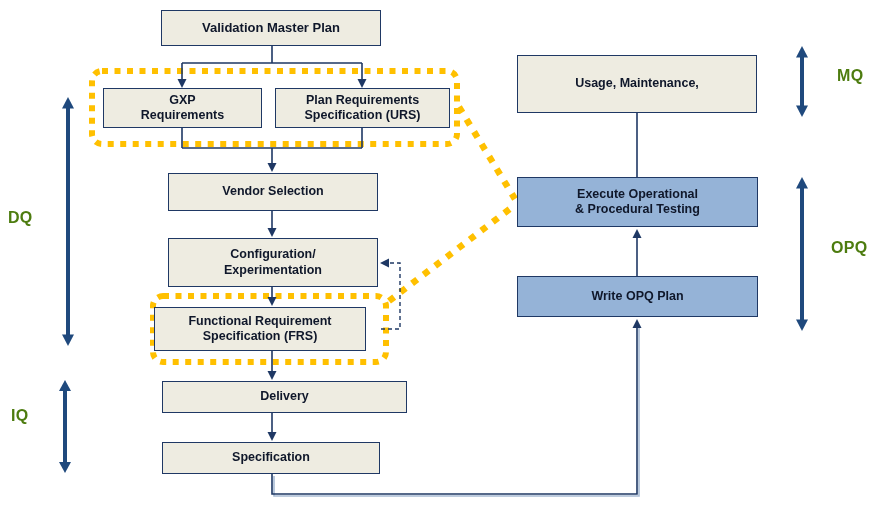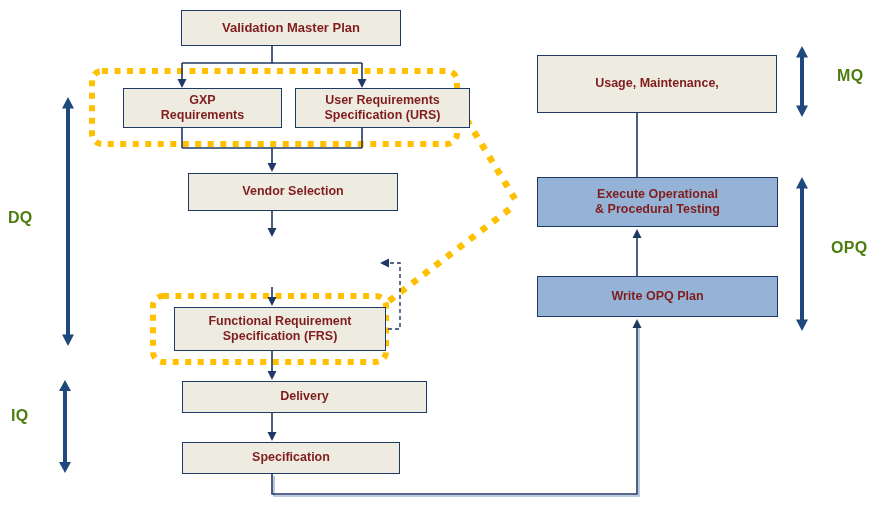--- a/index.html
+++ b/index.html
@@ -2,21 +2,21 @@
 <html><head>
 <meta charset="utf-8">
 <style>
   html,body{margin:0;padding:0;background:#ffffff;}
   body{font-family:"Liberation Sans","DejaVu Sans",sans-serif;}
   .canvas{position:relative;width:881px;height:525px;background:#ffffff;overflow:hidden;}
   .canvas svg{position:absolute;left:0;top:0;z-index:1;}
   .node{
     position:absolute;z-index:2;box-sizing:border-box;
     display:flex;flex-direction:column;align-items:center;justify-content:center;
-    text-align:center;font-weight:bold;color:#7f1d1d;font-size:12.5px;line-height:1.22;margin-left:20px;
+    text-align:center;font-weight:bold;color:#0f172a;font-size:12.5px;line-height:1.22;
   }
   .cream{background:#EEECE1;border:1.6px solid #1F3864;}
   .blue{background:#95B3D7;border:1.4px solid #1F3864;}
   .phase-label{
     position:absolute;z-index:2;font-weight:bold;color:#4d7c0f;
     font-size:16px;letter-spacing:0.3px;
   }
   .ln{stroke:#1F3864;stroke-width:1.6;fill:none;}
   .lnshadow{stroke:#A9BCD4;stroke-width:1.6;fill:none;}
   .dashed{stroke:#1F3864;stroke-width:1.4;fill:none;stroke-dasharray:4 3;}
@@ -91,28 +91,32 @@
   <div class="node cream" style="left:161px;top:10px;width:220px;height:36px;font-size:13px">
     <span>Validation Master Plan</span>
   </div>
 
   <div class="node cream" style="left:103px;top:88px;width:159px;height:40px">
     <span>GXP</span>
     <span>Requirements</span>
   </div>
 
   <div class="node cream" style="left:275px;top:88px;width:175px;height:40px">
-    <span>User Requirements</span>
+    <span>Plan Requirements</span>
     <span>Specification (URS)</span>
   </div>
 
   <div class="node cream" style="left:168px;top:173px;width:210px;height:38px">
     <span>Vendor Selection</span>
   </div>
 
+  <div class="node cream" style="left:168px;top:238px;width:210px;height:49px">
+    <span>Configuration/</span>
+    <span>Experimentation</span>
+  </div>
 
   <div class="node cream" style="left:154px;top:307px;width:212px;height:44px">
     <span>Functional Requirement</span>
     <span>Specification (FRS)</span>
   </div>
 
   <div class="node cream" style="left:162px;top:381px;width:245px;height:32px">
     <span>Delivery</span>
   </div>
 

